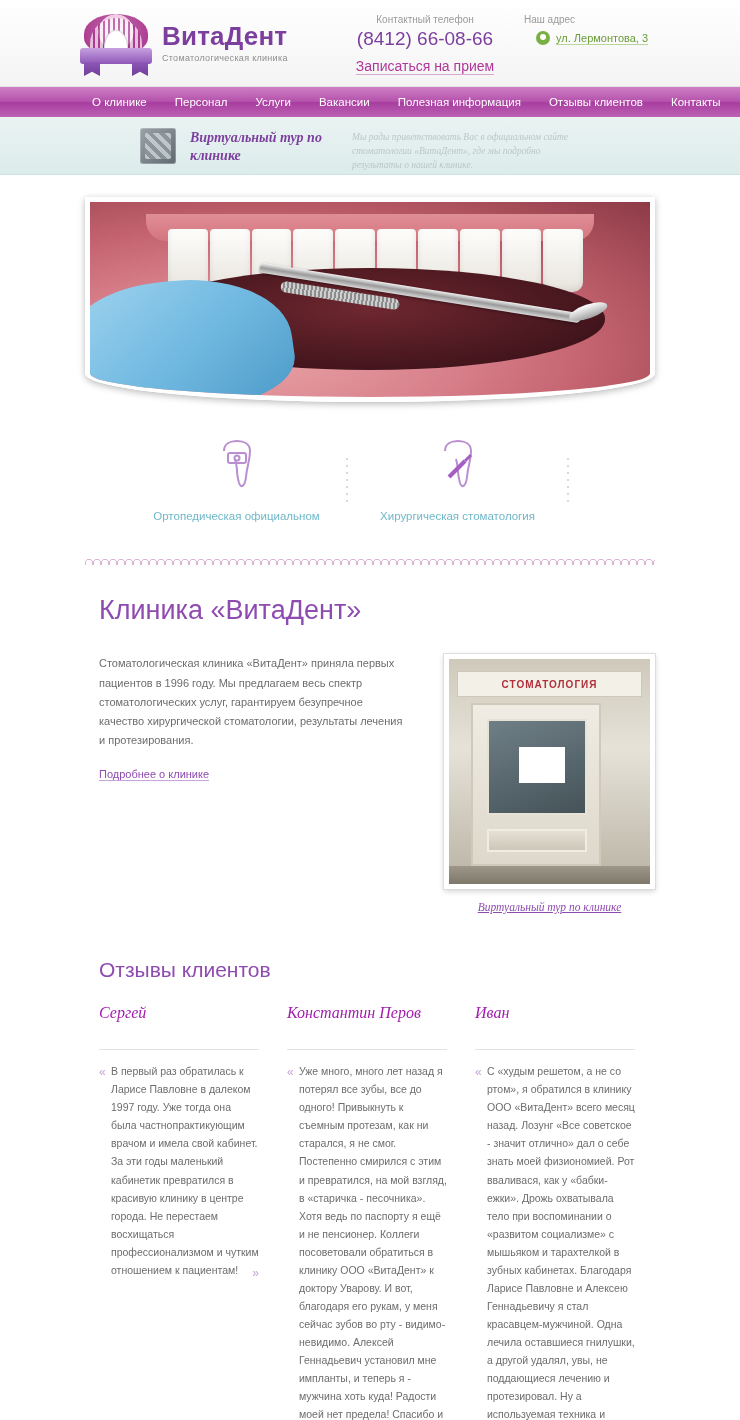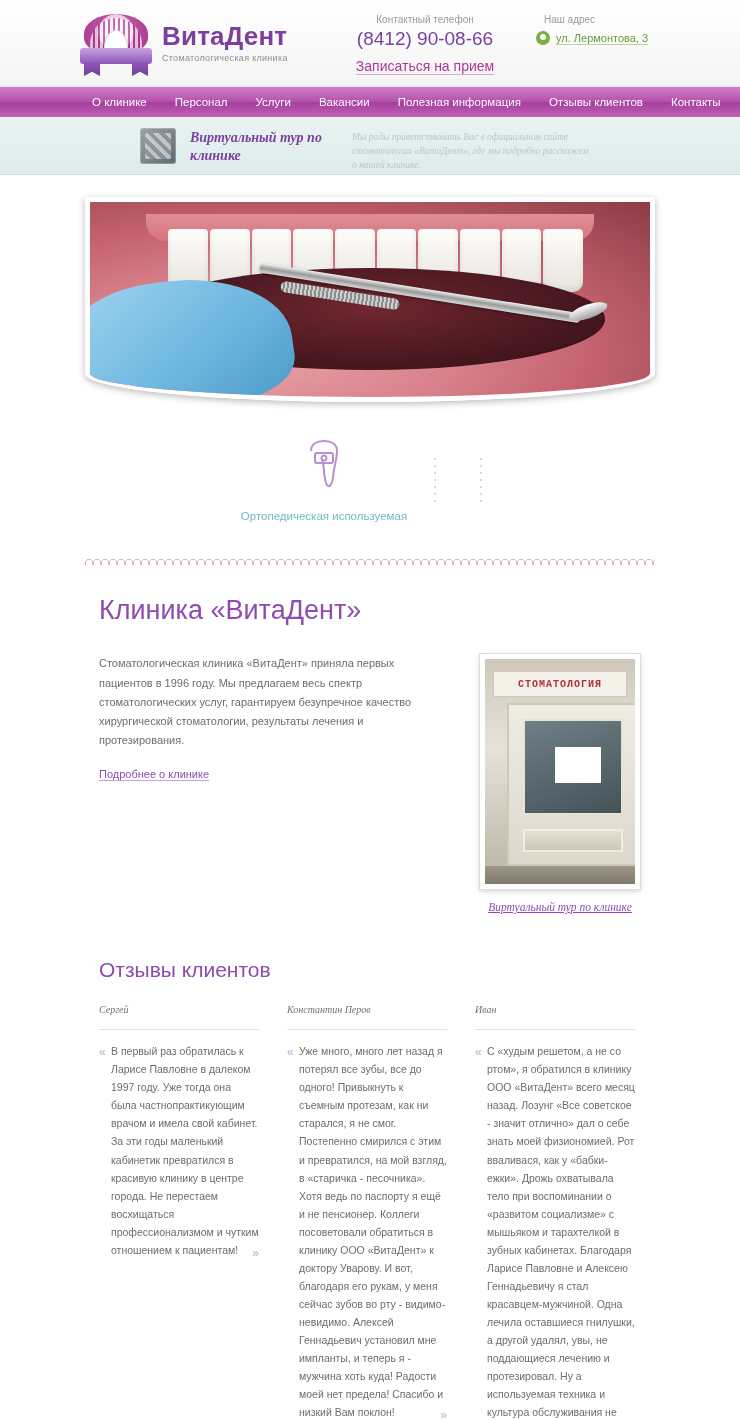--- a/index.html
+++ b/index.html
@@ -60,21 +60,21 @@
 
   .contact-block { position:absolute; left:330px; top:14px; width:190px; text-align:center; }
   .contact-label { font-size:10px; color:#9a9a9a; }
   .contact-phone { font-size:19px; color:#7c3f9e; margin-top:3px; }
   .contact-link {
     display:inline-block; margin-top:8px; font-size:14px; color:#b0379a;
     border-bottom:1px solid #d9a8cf; text-decoration:none; cursor:pointer;
   }
 
   .address-block { position:absolute; left:524px; top:14px; }
-  .address-label { font-size:10px; color:#9a9a9a; margin-left:20px; }
+  .address-label { font-size:10px; color:#9a9a9a; }
   .address-row { display:flex; align-items:center; margin-top:6px;margin-left:12px; }
   .pin-icon {
     width:14px; height:14px; border-radius:50%;
     background:#79b043; position:relative; margin-right:6px; flex:none;
   }
   .pin-icon:after{
     content:""; position:absolute; left:4px; top:3px; width:6px; height:6px;
     background:#fff; border-radius:50%;
   }
   .address-text { font-size:11px; color:#6a9c3a; border-bottom:1px solid #b9d79b; cursor:pointer; }
@@ -191,29 +191,29 @@
   .wave {
     width: 570px; height:10px; margin: 30px auto 0;
     background-image: radial-gradient(circle at 4px 8px, transparent 3px, #d7a8d0 3px, #d7a8d0 4px, transparent 4px);
     background-size: 8px 10px;
     opacity:.9;
   }
 
   
   .about { width:570px; margin: 30px auto 0; position:relative; }
   .h1 { font-size:27px; color:#8e4bb0; font-weight:normal; margin:0 0 28px 14px; }
-  .about-cols { display:flex;gap:21px; }
+  .about-cols { display:flex; }
   .about-text { width:320px; margin-left:14px; font-size:11px; line-height:1.75; color:#6d6d6d; }
   .about-text p { margin:0 0 14px; }
   .more-link { color:#8e4bb0; font-size:11px; border-bottom:1px solid #c9a3da; cursor:pointer; }
   .photo-col { margin-left:40px; }
   .photo-frame {
-    width:160px; height:235px; border:5px solid #fff; box-shadow:0 0 0 1px #ddd, 0 2px 6px rgba(0,0,0,.2);
+    width:211px; height:235px; border:5px solid #fff; box-shadow:0 0 0 1px #ddd, 0 2px 6px rgba(0,0,0,.2);
     background: linear-gradient(to bottom,#cfc9bb 0%,#e6e2d8 40%,#b9b3a4 100%);
-    position:relative; overflow:hidden;font-family:Liberation Mono, monospace;
+    position:relative; overflow:hidden;
   }
   .ph-sign {
     position:absolute; left:8px; top:12px; right:8px; height:26px;
     background:#f3f0e8; border:1px solid #cfc8b8;
     color:#b0303a; font-size:10px; font-weight:bold; letter-spacing:1px;
     display:flex; align-items:center; justify-content:center;
   }
   .ph-door {
     position:absolute; left:22px; top:44px; width:130px; bottom:18px;
     background: linear-gradient(to bottom,#efece3,#ddd8cb);
@@ -242,22 +242,22 @@
     color:#8e4bb0; border-bottom:1px solid transparent; cursor:pointer;
     text-decoration: underline;
   }
 
   
   .reviews { width:570px; margin: 44px auto 0; }
   .h2 { font-size:21px; color:#8e4bb0; font-weight:normal; margin:0 0 22px 14px; }
   .review-cols { display:flex; gap:28px; margin-left:14px; }
   .review { width:160px; }
   .review-name {
-    font-family:"Liberation Serif", serif; font-style:italic; color:#737373; font-size:10px;
-    padding-bottom:14px; border-bottom:1px solid #e2e2e2; margin-bottom:12px;
+    font-family:"Liberation Serif", serif; font-style:italic; color:#a21caf; font-size:16px;
+    padding-bottom:27px; border-bottom:1px solid #e2e2e2; margin-bottom:12px;
   }
   .review-body { position:relative; font-size:10.5px; line-height:1.72; color:#6d6d6d; padding-left:12px; }
   .q-open { position:absolute; left:0; top:0; color:#c7a5d8; font-size:12px; }
   .q-close { color:#c7a5d8; font-size:12px; float:right; margin-top:2px; }
 </style>
 </head>
 <body>
 
 <div class="page">
 
@@ -270,21 +270,21 @@
         <div class="logo-band"></div>
       </div>
       <div class="logo-text">
         <div class="logo-title">ВитаДент</div>
         <div class="logo-sub">Стоматологическая клиника</div>
       </div>
     </div>
 
     <div class="contact-block">
       <div class="contact-label">Контактный телефон</div>
-      <div class="contact-phone">(8412) 90-08-66</div>
+      <div class="contact-phone">(8412) 66-08-66</div>
       <a class="contact-link">Записаться на прием</a>
     </div>
 
     <div class="address-block">
       <div class="address-label">Наш адрес</div>
       <div class="address-row">
         <span class="pin-icon"></span>
         <span class="address-text">ул. Лермонтова, 3</span>
       </div>
     </div>
@@ -296,21 +296,21 @@
     <a>Услуги</a>
     <a>Вакансии</a>
     <a>Полезная информация</a>
     <a>Отзывы клиентов</a>
     <a>Контакты</a>
   </div>
 
   <div class="tourbar">
     <div class="cube"></div>
     <div class="tour-title">Виртуальный тур по клинике</div>
-    <div class="tour-desc">Мы рады приветствовать Вас в официальном сайте стоматологии «ВитаДент», где мы подробно расскажем о нашей клинике.</div>
+    <div class="tour-desc">Мы рады приветствовать Вас в официальном сайте стоматологии «ВитаДент», где мы подробно результаты о нашей клинике.</div>
   </div>
 
   <div class="content">
 
     <div class="hero">
       <div class="hero-inner">
         <div class="gum"></div>
         <div class="teeth">
           <span></span>
             <span></span>
@@ -332,23 +332,33 @@
 
     <div class="services">
       <div class="service">
         <div class="svc-icon">
           <svg width="46" height="56" viewBox="0 0 46 56" fill="none" stroke="#b98fd0" stroke-width="2">
             <path d="M10 14c0-7 6-10 13-10s13 3 13 10c0 10-3 14-4 26-1 9-5 12-7 6-1-4-2-8-2-12-0-4-1-8-2-12"></path>
             <rect x="14" y="16" width="18" height="10" rx="2"></rect>
             <circle cx="23" cy="21" r="2.5"></circle>
           </svg>
         </div>
-        <div class="svc-label">Ортопедическая используемая</div>
+        <div class="svc-label">Ортопедическая официальном</div>
       </div>
       <div class="dots"></div>
+      <div class="service">
+        <div class="svc-icon">
+          <svg width="46" height="56" viewBox="0 0 46 56" fill="none" stroke="#b98fd0" stroke-width="2">
+            <path d="M10 14c0-7 6-10 13-10s13 3 13 10c0 10-3 14-4 26-1 9-5 12-7 6-1-4-2-8-2-12-0-4-1-8-2-12"></path>
+            <path d="M14 40l16-16" stroke="#a45fc4" stroke-width="4"></path>
+            <path d="M30 24l6-6" stroke="#a45fc4" stroke-width="3"></path>
+          </svg>
+        </div>
+        <div class="svc-label">Хирургическая стоматология</div>
+      </div>
       <div class="dots"></div>
     </div>
 
     <div class="wave"></div>
 
     <div class="about">
       <h1 class="h1">Клиника «ВитаДент»</h1>
       <div class="about-cols">
         <div class="about-text">
           <p>Стоматологическая клиника «ВитаДент» приняла первых пациентов в 1996 году. Мы предлагаем весь спектр стоматологических услуг, гарантируем безупречное качество хирургической стоматологии, результаты лечения и протезирования.</p>

